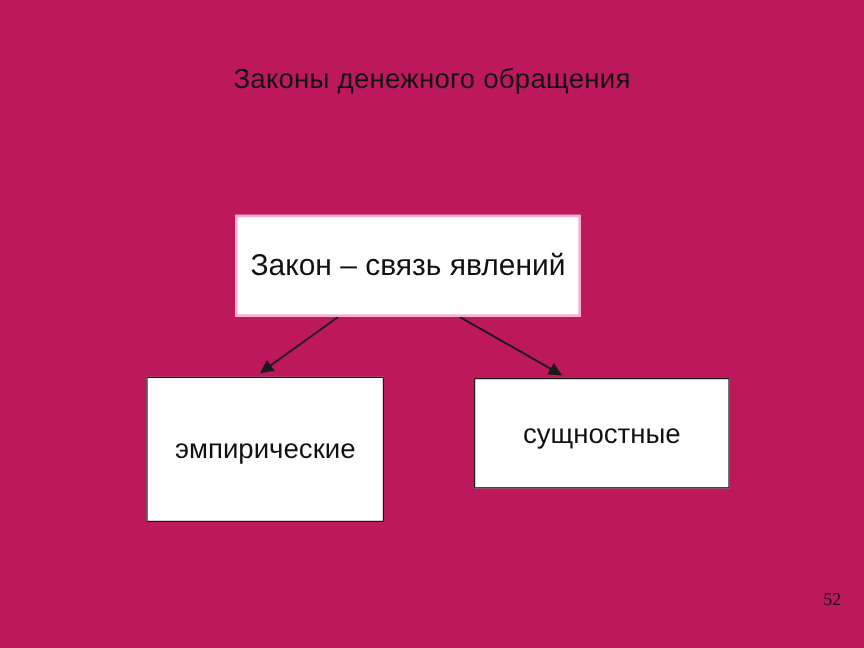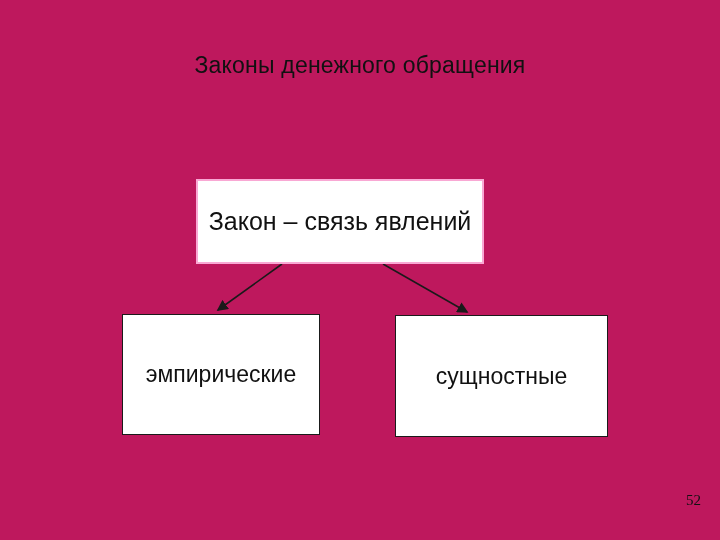--- a/index.html
+++ b/index.html
@@ -49,21 +49,21 @@
     top: 314px;
     width: 198px;
     height: 121px;
     border: 1.5px solid #1a1a1a;
     font-size: 23px;
   }
   .right-box {
     left: 395px;
     top: 315px;
     width: 213px;
-    height: 122px;
+    height: 92px;
     border: 1.5px solid #1a1a1a;
     font-size: 23px;
   }
   .connectors {
     position: absolute;
     left: 0;
     top: 0;
     width: 720px;
     height: 540px;
     pointer-events: none;

